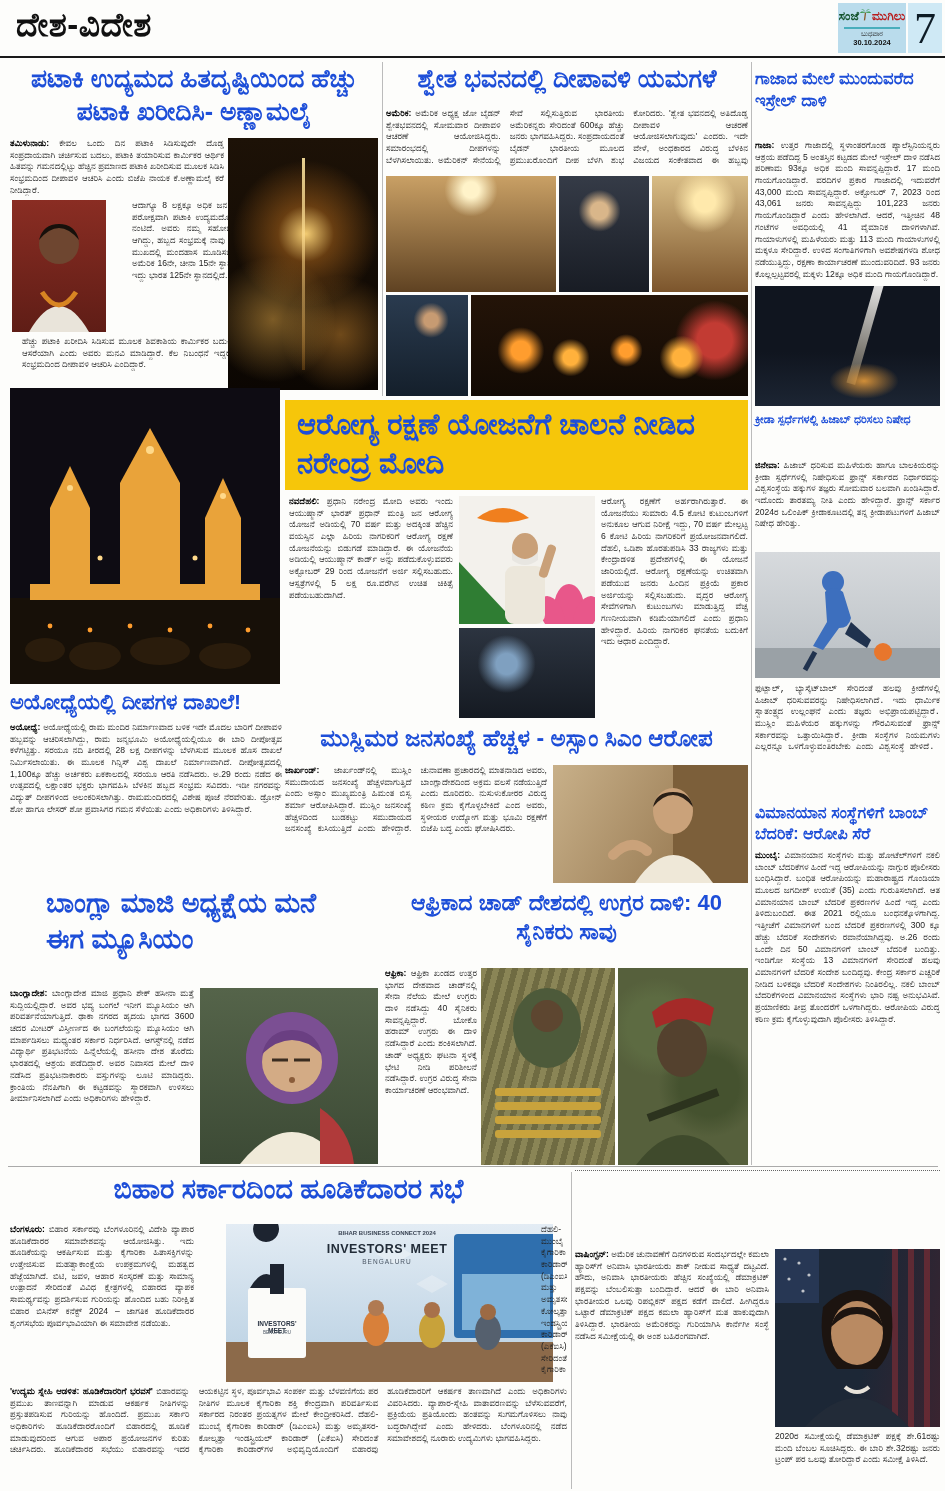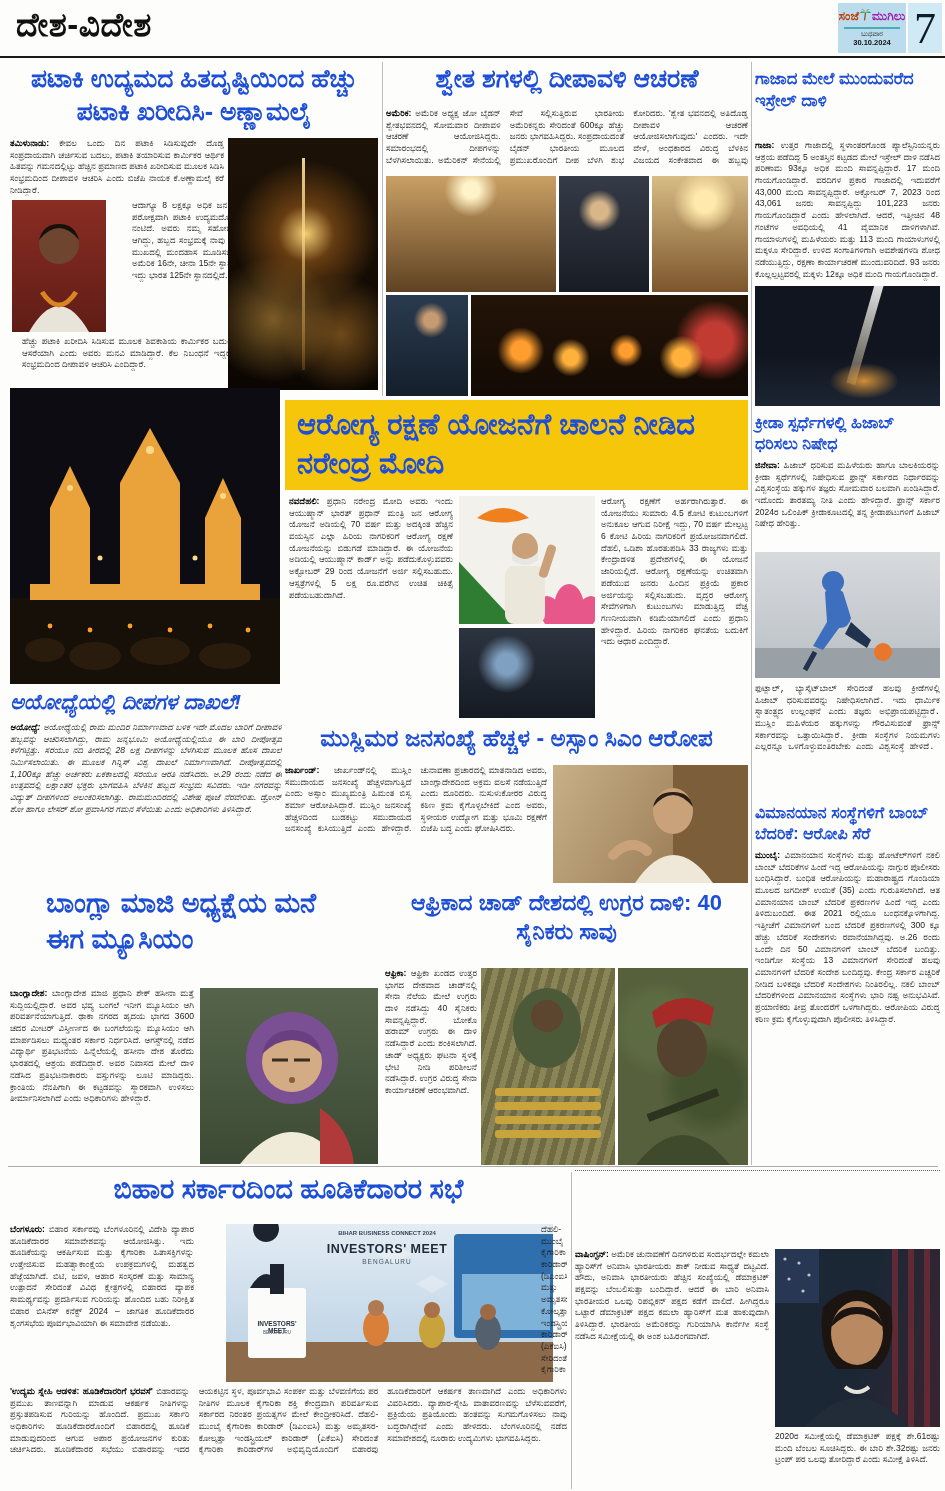--- a/index.html
+++ b/index.html
@@ -3,22 +3,22 @@
 <meta charset="utf-8">
 <style>
   html,body{margin:0;padding:0;background:#e9e9e9;}
   .page{position:relative;width:945px;height:1491px;background:#fdfdfb;margin:0 auto;
         font-family:"Liberation Sans","DejaVu Sans",sans-serif;color:#1a1a1a;overflow:hidden;}
   
   .hdr{position:absolute;left:0;top:0;width:945px;height:56px;border-bottom:2.5px solid #1a1a1a;}
   .section-title{position:absolute;left:16px;top:6px;font-size:33px;font-weight:bold;color:#111;letter-spacing:.5px;}
   .masthead{position:absolute;left:838px;top:3px;width:68px;height:50px;background:#badcec;text-align:center;}
   .mh-row{display:flex;align-items:center;justify-content:center;gap:1px;padding-top:4px;}
-  .mh-red{color:#c2410c;font-weight:bold;font-size:12px;}
-  .mh-black{color:#a21caf;font-weight:bold;font-size:12px;}
+  .mh-red{color:#14532d;font-weight:bold;font-size:12px;}
+  .mh-black{color:#b91c1c;font-weight:bold;font-size:12px;}
   .mh-line{height:2px;background:#49aebc;margin:2px 6px 1px;}
   .mh-day{font-size:7px;color:#222;}
   .mh-date{font-size:7.5px;font-weight:bold;color:#111;}
   .pagenum{position:absolute;left:908px;top:3px;width:34px;height:50px;background:#cfe9f5;
            font-family:"Liberation Serif","DejaVu Serif",serif;font-size:44px;font-weight:300;
            display:flex;align-items:center;justify-content:center;color:#0e1c26;}
   
   .art{position:absolute;}
   .hl{font-weight:bold;color:#1d4ed8;line-height:1.32;letter-spacing:0;}
   .body-txt{font-size:8.6px;line-height:1.36;text-align:justify;color:#222;overflow:hidden;position:absolute;}
@@ -95,21 +95,21 @@
           <path d="M17 132 q30 -52 60 0 Z" fill="#e9e4da"></path>
           <path d="M30 92 q17 26 34 0" stroke="#d88522" stroke-width="5" fill="none"></path>
         </svg>
     </div>
     <div class="body-txt" style="left:102px;top:138px;width:112px;height:132px;margin-left:20px;">ಆದಾಗ್ಯೂ 8 ಲಕ್ಷಕ್ಕೂ ಅಧಿಕ ಜನ ನೇರ ಪರೋಕ್ಷವಾಗಿ ಪಟಾಕಿ ಉದ್ಯಮದೊಂದಿಗೆ ನಂಟಿದೆ. ಅವರು ನಮ್ಮ ಸಹೋದರರೇ ಆಗಿದ್ದು, ಹಬ್ಬದ ಸಂಭ್ರಮಕ್ಕೆ ನಾವು ಅವರ ಮುಖದಲ್ಲಿ ಮಂದಹಾಸ ಮೂಡಿಸಬೇಕು. ಅಮೆರಿಕ 16ನೇ, ಚೀನಾ 15ನೇ ಸ್ಥಾನದಲ್ಲಿ ಇದ್ದು ಭಾರತ 125ನೇ ಸ್ಥಾನದಲ್ಲಿದೆ.</div>
     <div class="body-txt" style="left:0;top:274px;width:214px;height:54px;margin-left:12px;">ಹೆಚ್ಚು ಪಟಾಕಿ ಖರೀದಿಸಿ ಸಿಡಿಸುವ ಮೂಲಕ ಶಿವಕಾಶಿಯ ಕಾರ್ಮಿಕರ ಬದುಕಿಗೆ ಆಸರೆಯಾಗಿ ಎಂದು ಅವರು ಮನವಿ ಮಾಡಿದ್ದಾರೆ. ಕೆಲ ನಿಬಂಧನೆ ಇದ್ದರೂ ಸಂಭ್ರಮದಿಂದ ದೀಪಾವಳಿ ಆಚರಿಸಿ ಎಂದಿದ್ದಾರೆ.</div>
     <div class="ph fireworks" style="left:218px;top:76px;width:150px;height:252px;"></div>
   </div>
 
   <div class="art" style="left:386px;top:62px;width:362px;height:334px;">
-    <div class="hl" style="font-size:25px;text-align:center;">ಶ್ವೇತ ಶಗಳಲ್ಲಿ ದೀಪಾವಳಿ ಆಚರಣೆ</div>
+    <div class="hl" style="font-size:25px;text-align:center;">ಶ್ವೇತ ಭವನದಲ್ಲಿ ದೀಪಾವಳಿ ಯಮಗಳೆ</div>
     <div class="body-txt cols3" style="left:0;top:46px;width:362px;height:64px;position:absolute;">
       <span class="dl">ಅಮೆರಿಕ:</span>
       <span>ಅಮೆರಿಕ ಅಧ್ಯಕ್ಷ ಜೋ ಬೈಡನ್ ಶ್ವೇತಭವನದಲ್ಲಿ ಸೋಮವಾರ ದೀಪಾವಳಿ ಆಚರಣೆ ಆಯೋಜಿಸಿದ್ದರು. ಸಮಾರಂಭದಲ್ಲಿ ದೀಪಗಳನ್ನು ಬೆಳಗಿಸಲಾಯಿತು. ಅಮೆರಿಕನ್ ಸೇನೆಯಲ್ಲಿ ಸೇವೆ ಸಲ್ಲಿಸುತ್ತಿರುವ ಭಾರತೀಯ ಅಮೆರಿಕನ್ನರು ಸೇರಿದಂತೆ 600ಕ್ಕೂ ಹೆಚ್ಚು ಜನರು ಭಾಗವಹಿಸಿದ್ದರು. ಸಂಪ್ರದಾಯದಂತೆ ಬೈಡನ್ ಭಾರತೀಯ ಮೂಲದ ಪ್ರಮುಖರೊಂದಿಗೆ ದೀಪ ಬೆಳಗಿ ಶುಭ ಕೋರಿದರು.</span>
       <span>'ಶ್ವೇತ ಭವನದಲ್ಲಿ ಅತಿದೊಡ್ಡ ದೀಪಾವಳಿ ಆಚರಣೆ ಆಯೋಜಿಸಲಾಗುವುದು' ಎಂದರು. ಇದೇ ವೇಳೆ, ಅಂಧಕಾರದ ವಿರುದ್ಧ ಬೆಳಕಿನ ವಿಜಯದ ಸಂಕೇತವಾದ ಈ ಹಬ್ಬವು ಅಮೆರಿಕದ ಗೌರವಾನ್ವಿತ ಹಬ್ಬಗಳಲ್ಲಿ ಒಂದಾಗಿದೆ ಎಂದು ಬಣ್ಣಿಸಿದರು. ಬಳಿಕ ಮಾತನಾಡಿದ ಬೈಡನ್, ಭಾರತೀಯ ಸಮುದಾಯದ ಕೊಡುಗೆಯನ್ನು ಶ್ಲಾಘಿಸಿದರು.</span>
     </div>
     <div class="ph wh1" style="left:0;top:114px;width:170px;height:116px;"></div>
     <div class="ph wh2" style="left:173px;top:114px;width:90px;height:116px;"></div>
     <div class="ph wh3" style="left:266px;top:114px;width:96px;height:116px;"></div>
     <div class="ph wh4" style="left:0;top:233px;width:82px;height:101px;"></div>
     <div class="ph wh5" style="left:85px;top:233px;width:277px;height:101px;"></div>
@@ -176,21 +176,21 @@
         <g fill="#ff9d2e">
           <circle cx="40" cy="238" r="2.4"></circle>
           <circle cx="80" cy="242" r="2.4"></circle>
           <circle cx="120" cy="238" r="2.4"></circle>
           <circle cx="160" cy="242" r="2.4"></circle>
           <circle cx="200" cy="238" r="2.4"></circle>
           <circle cx="238" cy="242" r="2.4"></circle>
         </g>
       </svg>
   </div>
-  <div class="art" style="left:10px;top:688px;width:272px;height:194px;font-style:italic;">
+  <div class="art" style="left:10px;top:688px;width:272px;height:194px;">
     <div class="hl" style="font-size:21px;">ಅಯೋಧ್ಯೆಯಲ್ಲಿ ದೀಪಗಳ ದಾಖಲೆ!</div>
     <div class="body-txt" style="left:0;top:34px;width:272px;height:158px;">
       <span class="dl">ಅಯೋಧ್ಯೆ:</span>
       <span>ಅಯೋಧ್ಯೆಯಲ್ಲಿ ರಾಮ ಮಂದಿರ ನಿರ್ಮಾಣವಾದ ಬಳಿಕ ಇದೇ ಮೊದಲ ಬಾರಿಗೆ ದೀಪಾವಳಿ ಹಬ್ಬವನ್ನು ಆಚರಿಸಲಾಗಿದ್ದು, ರಾಮ ಜನ್ಮಭೂಮಿ ಅಯೋಧ್ಯೆಯಲ್ಲಿಯೂ ಈ ಬಾರಿ ದೀಪೋತ್ಸವ ಕಳೆಗಟ್ಟಿತ್ತು. ಸರಯೂ ನದಿ ತೀರದಲ್ಲಿ 28 ಲಕ್ಷ ದೀಪಗಳನ್ನು ಬೆಳಗಿಸುವ ಮೂಲಕ ಹೊಸ ದಾಖಲೆ ನಿರ್ಮಿಸಲಾಯಿತು. ಈ ಮೂಲಕ ಗಿನ್ನಿಸ್ ವಿಶ್ವ ದಾಖಲೆ ನಿರ್ಮಾಣವಾಗಿದೆ. ದೀಪೋತ್ಸವದಲ್ಲಿ 1,100ಕ್ಕೂ ಹೆಚ್ಚು ಅರ್ಚಕರು ಏಕಕಾಲದಲ್ಲಿ ಸರಯೂ ಆರತಿ ನಡೆಸಿದರು. ಅ.29 ರಂದು ನಡೆದ ಈ ಉತ್ಸವದಲ್ಲಿ ಲಕ್ಷಾಂತರ ಭಕ್ತರು ಭಾಗವಹಿಸಿ ಬೆಳಕಿನ ಹಬ್ಬದ ಸಂಭ್ರಮ ಸವಿದರು. ಇಡೀ ನಗರವನ್ನು ವಿದ್ಯುತ್ ದೀಪಗಳಿಂದ ಅಲಂಕರಿಸಲಾಗಿತ್ತು. ರಾಮಮಂದಿರದಲ್ಲಿ ವಿಶೇಷ ಪೂಜೆ ನೆರವೇರಿತು. ಡ್ರೋನ್ ಶೋ ಹಾಗೂ ಲೇಸರ್ ಶೋ ಪ್ರವಾಸಿಗರ ಗಮನ ಸೆಳೆಯಿತು ಎಂದು ಅಧಿಕಾರಿಗಳು ತಿಳಿಸಿದ್ದಾರೆ.</span>
     </div>
   </div>
 
   <div class="art" style="left:285px;top:723px;width:463px;height:162px;">
     <div class="hl" style="font-size:23px;text-align:center;">ಮುಸ್ಲಿಮರ ಜನಸಂಖ್ಯೆ ಹೆಚ್ಚಳ - ಅಸ್ಸಾಂ ಸಿಎಂ ಆರೋಪ</div>
     <div class="body-txt cols2" style="left:0;top:42px;width:262px;height:118px;position:absolute;">
@@ -203,21 +203,21 @@
           <rect x="120" y="0" width="75" height="118" fill="#7c5f3a"></rect>
           <ellipse cx="120" cy="46" rx="20" ry="23" fill="#caa27a"></ellipse>
           <path d="M100 42 q20 -24 40 0 q-3 -15 -20 -15 q-17 0 -20 15" fill="#2a2017"></path>
           <path d="M82 118 q38 -56 78 0 Z" fill="#efe8d8"></path>
           <path d="M60 90 q18 -18 34 -4" stroke="#caa27a" stroke-width="10" fill="none" stroke-linecap="round"></path>
         </svg>
     </div>
   </div>
 
   <div class="art" style="left:755px;top:412px;width:185px;height:386px;">
-    <div class="hl" style="font-size:16px;">ಕ್ರೀಡಾ ಸ್ಪರ್ಧೆಗಳಲ್ಲಿ ಹಿಜಾಬ್ ಧರಿಸಲು ನಿಷೇಧ</div>
+    <div class="hl" style="font-size:11px;">ಕ್ರೀಡಾ ಸ್ಪರ್ಧೆಗಳಲ್ಲಿ ಹಿಜಾಬ್ ಧರಿಸಲು ನಿಷೇಧ</div>
     <div class="body-txt" style="left:0;top:48px;width:185px;height:88px;">
       <span class="dl">ಜಿನೇವಾ:</span>
       <span>ಹಿಜಾಬ್ ಧರಿಸುವ ಮಹಿಳೆಯರು ಹಾಗೂ ಬಾಲಕಿಯರನ್ನು ಕ್ರೀಡಾ ಸ್ಪರ್ಧೆಗಳಲ್ಲಿ ನಿಷೇಧಿಸುವ ಫ್ರಾನ್ಸ್ ಸರ್ಕಾರದ ನಿರ್ಧಾರವನ್ನು ವಿಶ್ವಸಂಸ್ಥೆಯ ಹಕ್ಕುಗಳ ತಜ್ಞರು ಸೋಮವಾರ ಬಲವಾಗಿ ಖಂಡಿಸಿದ್ದಾರೆ. ಇದೊಂದು ತಾರತಮ್ಯ ನೀತಿ ಎಂದು ಹೇಳಿದ್ದಾರೆ. ಫ್ರಾನ್ಸ್ ಸರ್ಕಾರ 2024ರ ಒಲಿಂಪಿಕ್ ಕ್ರೀಡಾಕೂಟದಲ್ಲಿ ತನ್ನ ಕ್ರೀಡಾಪಟುಗಳಿಗೆ ಹಿಜಾಬ್ ನಿಷೇಧ ಹೇರಿತ್ತು.</span>
     </div>
     <div class="ph" style="left:0;top:140px;width:185px;height:126px;background:linear-gradient(#d7dadd,#b9bfc4);">
       <svg width="185" height="126" viewBox="0 0 185 126">
           <rect width="185" height="126" fill="none"></rect>
           <rect y="96" width="185" height="30" fill="#9aa1a6"></rect>
           <circle cx="78" cy="30" r="11" fill="#3d6fbe"></circle>
           <path d="M70 40 q8 -8 18 0 l8 26 q-2 10 -12 10 l-16 22 l-10 -4 l14 -24 Z" fill="#3d6fbe"></path>

